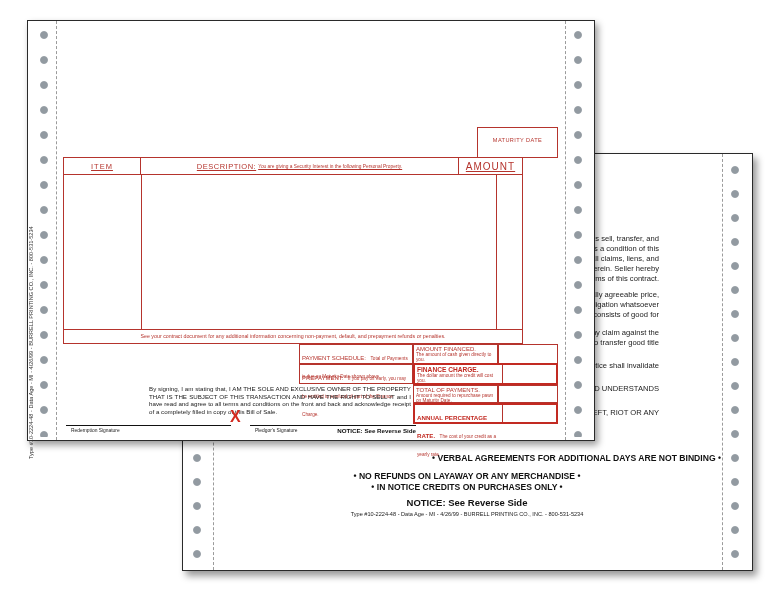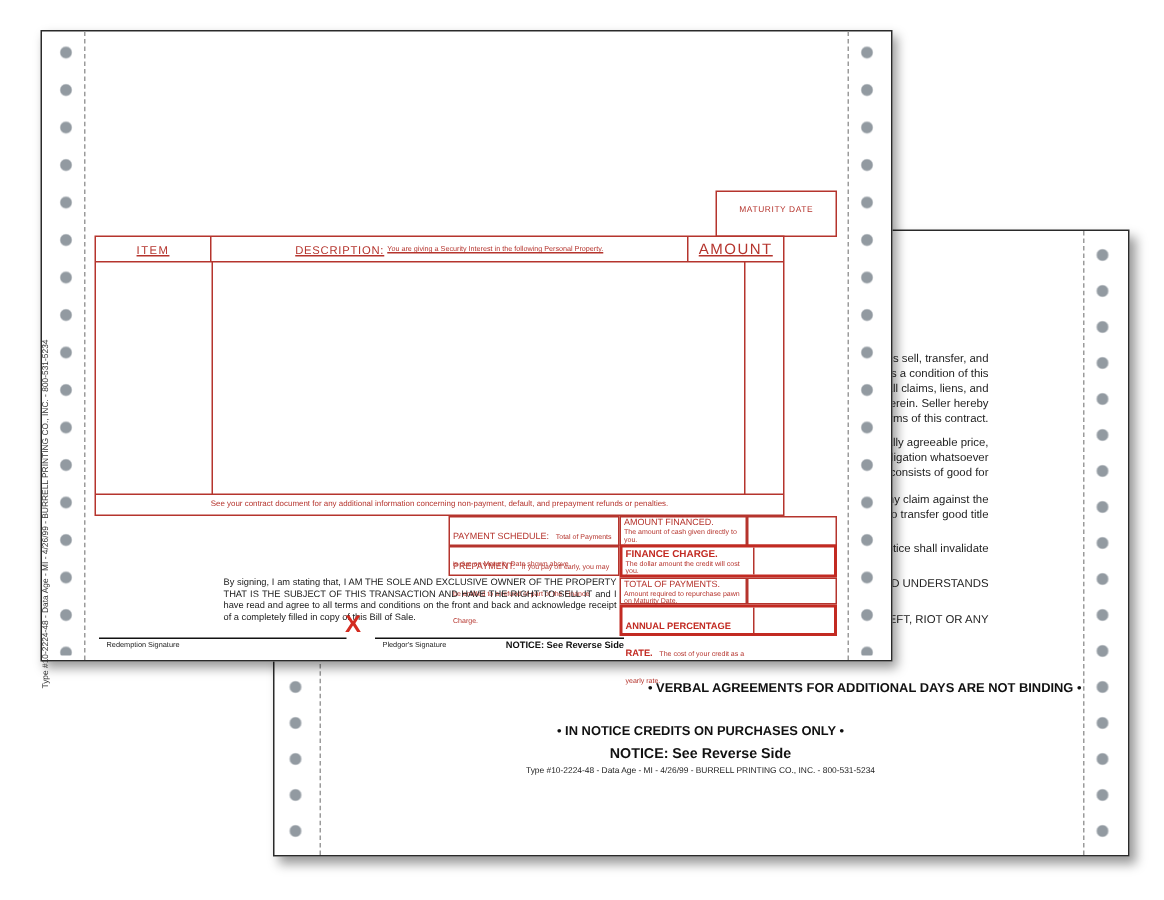--- a/index.html
+++ b/index.html
@@ -74,20 +74,21 @@
     <div class="fragment" style="top:136px;">ally agreeable price,</div>
     <div class="fragment" style="top:146px;">bligation whatsoever</div>
     <div class="fragment" style="top:156px;">consists of good for</div>
     <div class="fragment" style="top:174px;">ny claim against the</div>
     <div class="fragment" style="top:184px;">to transfer good title</div>
     <div class="fragment" style="top:207px;">otice shall invalidate</div>
     <div class="fragment" style="top:230px;">ND UNDERSTANDS</div>
     <div class="fragment" style="top:242px;margin-top:12px;">EFT, RIOT OR ANY</div>
 
     <div class="rule-line" style="top:299px;font-size:8.6px;text-align:right;">• VERBAL AGREEMENTS FOR ADDITIONAL DAYS ARE NOT BINDING •</div>
+    <div class="rule-line" style="top:317px;font-size:8.6px;">• NO REFUNDS ON LAYAWAY OR ANY MERCHANDISE •</div>
     <div class="rule-line" style="top:328px;font-size:8.6px;">• IN NOTICE CREDITS ON PURCHASES ONLY •</div>
     <div class="rule-line" style="top:343px;font-size:9.5px;">NOTICE: See Reverse Side</div>
     <div id="back-footer" style="top:357px;">Type #10-2224-48 - Data Age - MI - 4/26/99 - BURRELL PRINTING CO., INC. - 800-531-5234</div>
   </div>
 
   <div id="front-sheet" class="sheet">
     <div class="perf" style="left:28px;"></div>
     <div class="perf" style="left:537px;"></div>
     <div class="holes" style="left:10px;top:8px;height:408px;background-size:12px 25px;"></div>
     <div class="holes" style="left:544px;top:8px;height:408px;background-size:12px 25px;"></div>

